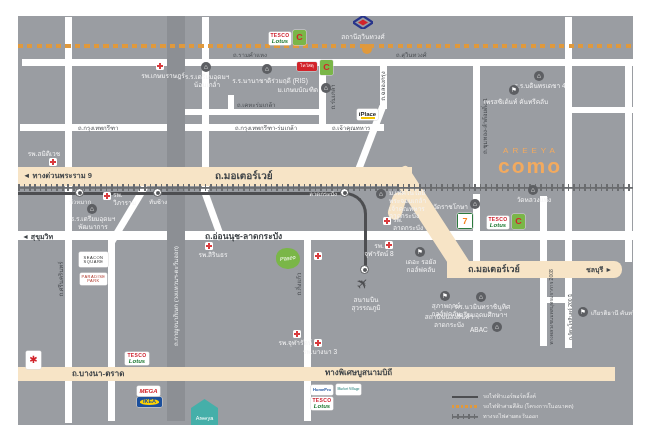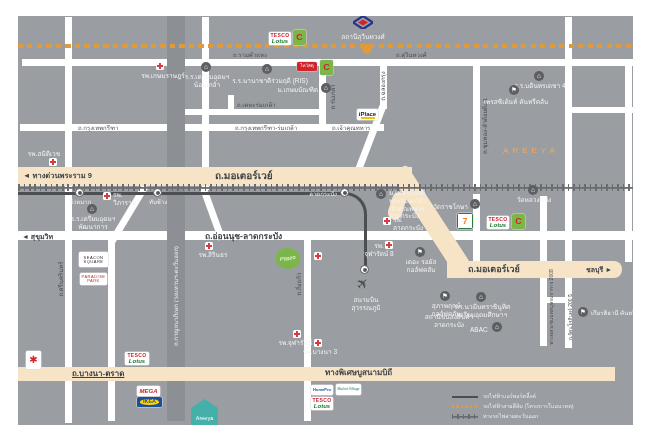--- a/index.html
+++ b/index.html
@@ -89,21 +89,21 @@
   <div class="rl" style="left:78px;top:125px;">ถ.กรุงเทพกรีฑา</div>
   <div class="rl" style="left:235px;top:125px;">ถ.กรุงเทพกรีฑา-ร่มเกล้า</div>
   <div class="rl" style="left:237px;top:102px;">ถ.เคหะร่มเกล้า</div>
   <div class="rl" style="left:332px;top:125px;">ถ.เจ้าคุณทหาร</div>
   <div class="rl big" style="left:23px;top:172px;font-size:7.5px;">◄ ทางด่วนพระราม 9</div>
   <div class="rl big" style="left:215px;top:171px;font-size:10px;">ถ.มอเตอร์เวย์</div>
   <div class="rl big" style="left:468px;top:265px;font-size:9px;">ถ.มอเตอร์เวย์</div>
   <div class="rl big" style="left:586px;top:266px;font-size:7px;">ชลบุรี ►</div>
   <div class="rl big" style="left:22px;top:233px;font-size:7px;">◄ สุขุมวิท</div>
   <div class="rl big" style="left:205px;top:232px;font-size:8.5px;">ถ.อ่อนนุช-ลาดกระบัง</div>
-  <div class="rl big" style="left:72px;top:370px;font-size:8px;text-decoration:underline;">ถ.บางนา-ตราด</div>
+  <div class="rl big" style="left:72px;top:370px;font-size:8px;">ถ.บางนา-ตราด</div>
   <div class="rl big" style="left:325px;top:369px;font-size:8px;">ทางพิเศษบูสนามบิถี</div>
   <div class="vl" style="left:26px;top:275px;width:70px;">ถ.ศรีนครินทร์</div>
   <div class="vl light" style="left:96px;top:292px;width:160px;">ถ.กาญจนาภิเษก (วงแหวนฯ-ตะวันออก)</div>
   <div class="vl" style="left:308px;top:93px;width:50px;">ถ.ร่มเกล้า</div>
   <div class="vl" style="left:356px;top:82px;width:54px;">ถ.ฉลองกรุง</div>
   <div class="vl" style="left:440px;top:122px;width:90px;">ถ.ขุมทอง-ลำต้อยติ่ง 1</div>
   <div class="vl" style="left:274px;top:280px;width:50px;">ถ.กิ่งแก้ว</div>
   <div class="vl" style="left:491px;top:303px;width:120px;font-size:5px;">ทางหลวงชนบทสมุทรปราการ 2008</div>
   <div class="vl" style="left:530px;top:313px;width:80px;font-size:5px;">ถ.รัตนโกสินทร์ 200 ปี</div>
 
@@ -245,20 +245,21 @@
         </div>
   <div class="logo" style="left:336px;top:384px;width:25px;height:11px;">
           <span style="color:#1a7a74;font-size:3.5px;">Market Village</span>
         </div>
   <div class="logo" style="left:311px;top:397px;width:22px;height:13px;">
     <span class="tesco-t">TESCO</span>
           <span class="tesco-l">Lotus</span>
         </div>
 
   <div class="brand-a" style="left:481px;top:146px;width:100px;">AREEYA</div>
+  <div class="brand-c" style="left:480px;top:154px;width:100px;">como</div>
 
   <div class="rail-dk" style="left:452px;top:396px;width:26px;height:2px;"></div>
   <div class="legend-t" style="left:483px;top:394px;">รถไฟฟ้าแอร์พอร์ตลิ้งค์</div>
   <div class="abs" style="left:452px;top:405px;width:26px;height:3px;background:repeating-linear-gradient(90deg,#e0993c 0 2.5px,rgba(0,0,0,0) 2.5px 4.5px);"></div>
   <div class="legend-t" style="left:483px;top:404px;">รถไฟฟ้าสายสีส้ม (โครงการในอนาคต)</div>
   <div class="railway" style="left:452px;top:414px;width:26px;height:5px;"></div>
   <div class="legend-t" style="left:483px;top:414px;">ทางรถไฟสายตะวันออก</div>
 
 </div>
 </div>

